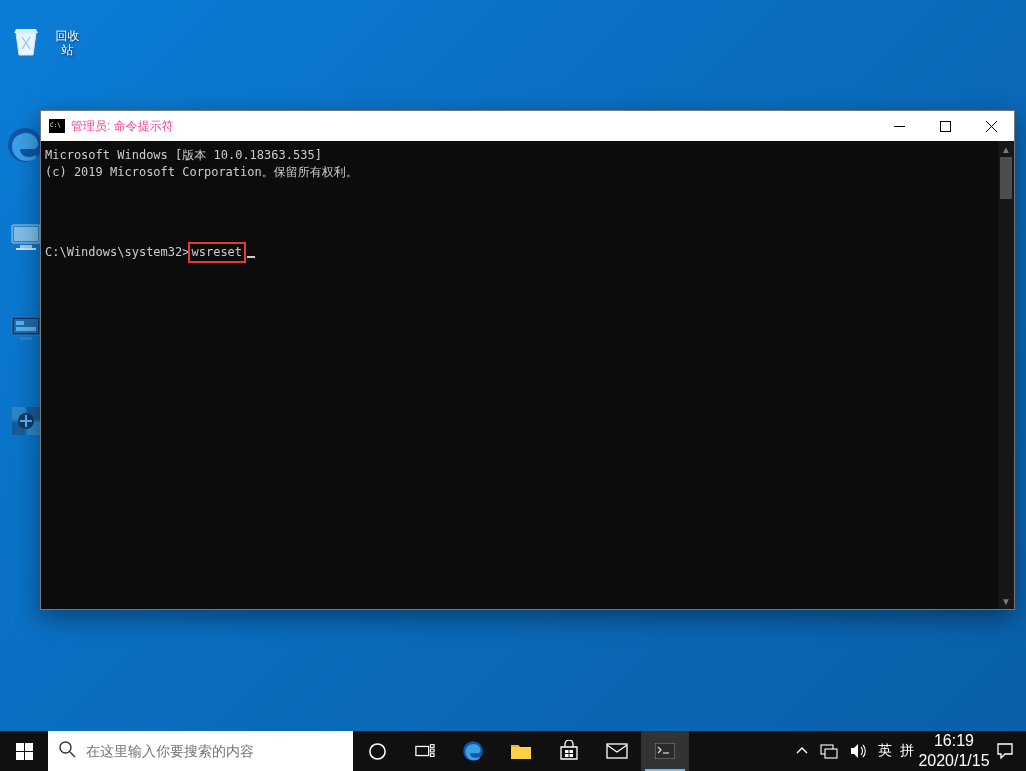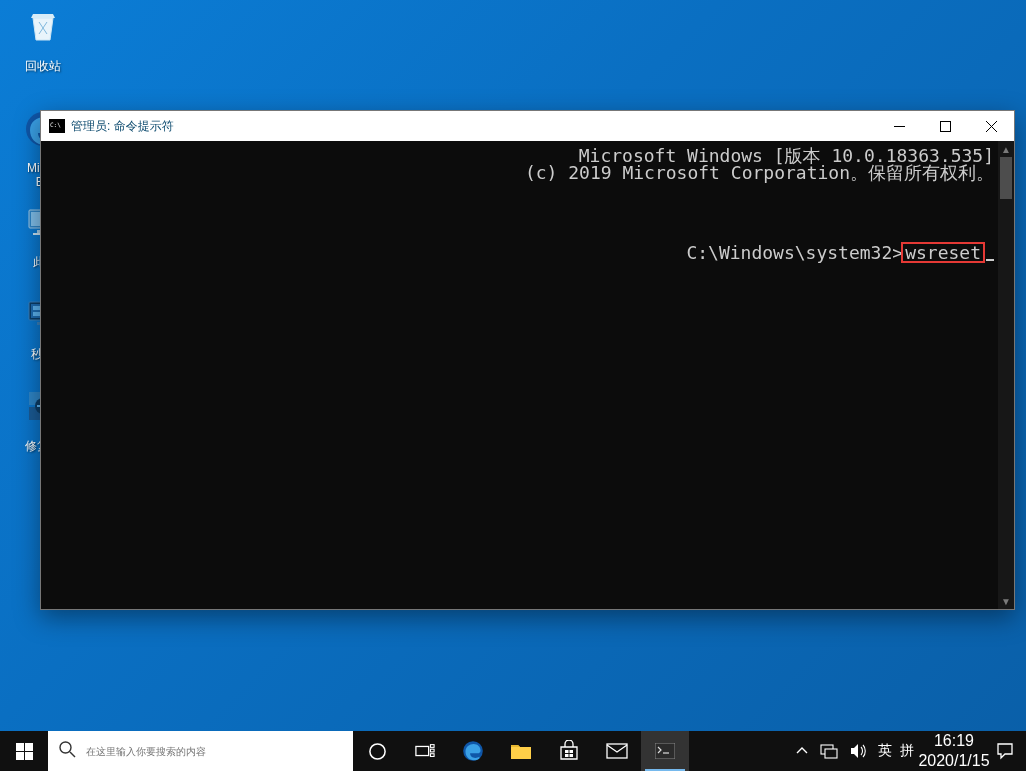--- a/index.html
+++ b/index.html
@@ -1,50 +1,50 @@
 <!DOCTYPE html>
 <html><head>
 <meta charset="utf-8">
 <style>
 * { margin: 0; padding: 0; box-sizing: border-box; }
 html, body { width: 1026px; height: 771px; overflow: hidden; font-family: "Segoe UI", "Microsoft YaHei", sans-serif; }
 body { background: linear-gradient(135deg, #0b7dd6 0%, #0a6fc2 40%, #0a5fa8 100%); position: relative; }
 
 
 .desktop-icons { position: absolute; left: 0; top: 0; width: 80px; }
-.desktop-icon { display: flex; flex-direction: column; align-items: center; justify-content: flex-start; width: 74px; height: 74px; margin: 6px 0 18px 6px; color: #fff; font-size: 12px; text-align: center; cursor: pointer; gap: 9px; }
+.desktop-icon { display: flex; flex-direction: row; align-items: center; justify-content: flex-start; width: 74px; height: 74px; margin: 6px 0 18px 6px; color: #fff; font-size: 12px; text-align: center; cursor: pointer; gap: 9px; }
 .desktop-icon .glyph { width: 40px; height: 40px; display: flex; align-items: center; justify-content: center; margin-bottom: 4px; }
 .desktop-icon .label { text-shadow: 1px 1px 2px rgba(0,0,0,.6); line-height: 1.2; }
 
 
 .cmd-window { position: absolute; left: 40px; top: 110px; width: 975px; height: 500px; background: #0c0c0c; border: 1px solid #777; box-shadow: 0 8px 24px rgba(0,0,0,.4); display: flex; flex-direction: column; }
 .title-bar { height: 30px; background: #fff; display: flex; align-items: center; }
 .title-bar .cmd-icon { width: 16px; height: 14px; background: #000; margin: 0 6px 0 8px; position: relative; }
 .title-bar .cmd-icon::after { content: "C:\\"; position: absolute; left: 1px; top: 2px; font-size: 6px; color: #eee; font-family: monospace; }
-.title-bar .title-text { font-size: 12px; color: #0c4a6e; flex: 0 0 auto; text-align: right; }
+.title-bar .title-text { font-size: 12px; color: #ec4899; flex: 0 0 auto; text-align: right; }
 .title-bar .spacer { flex: 1; }
 .title-bar .win-btn { width: 46px; height: 30px; display: flex; align-items: center; justify-content: center; font-size: 14px; color: #000; cursor: pointer; }
 .win-btn svg { pointer-events: none; }
 
 .cmd-body { flex: 1; position: relative; background: #0c0c0c; display: flex; }
-.cmd-text-area { flex: 1; padding: 6px 4px 4px 4px; font-family: "NSimSun","SimSun","Consolas",monospace; font-size: 18px; line-height: 17px; color: #ccc; white-space: pre; overflow: hidden; text-align: right; }
+.cmd-text-area { flex: 1; padding: 6px 4px 4px 4px; font-family: "NSimSun","SimSun","Consolas",monospace; font-size: 12px; line-height: 17px; color: #ccc; white-space: pre; overflow: hidden; }
 .cmd-line { display: block; }
 .highlight-box { display: inline-block; border: 2px solid #e53935; padding: 0 2px; margin-left: -2px; margin-top: 44px; }
 .caret { display: inline-block; width: 8px; height: 2px; background: #ccc; vertical-align: baseline; margin-left: 1px; position: relative; top: 2px; }
 
 .cmd-scroll { width: 16px; background: #171717; display: flex; flex-direction: column; align-items: center; }
 .cmd-scroll .arrow { width: 16px; height: 16px; display: flex; align-items: center; justify-content: center; color: #7a7a7a; font-size: 10px; cursor: pointer; }
 .cmd-scroll .track { flex: 1; width: 16px; position: relative; }
 .cmd-scroll .thumb { position: absolute; top: 0; left: 2px; width: 12px; height: 42px; background: #4d4d4d; }
 
 
 .taskbar { position: absolute; left: 0; bottom: 0; width: 100%; height: 40px; background: #101010; display: flex; align-items: stretch; color: #fff; }
 .start-btn { width: 48px; display: flex; align-items: center; justify-content: center; cursor: pointer; }
 .search-box { flex: 0 0 305px; background: #fff; display: flex; align-items: center; padding: 0 10px; gap: 10px; cursor: text; }
-.search-box input { border: none; outline: none; font-size: 10px; color: #333; width: 100%; background: transparent; font-family: inherit; }
+.search-box input { border: none; outline: none; font-size: 14px; color: #333; width: 100%; background: transparent; font-family: inherit; }
 .task-icons { display: flex; align-items: center; }
 .task-btn { width: 48px; height: 40px; display: flex; align-items: center; justify-content: center; cursor: pointer; position: relative; }
 .task-btn.active { background: #333; }
 .task-btn.active::after { content: ""; position: absolute; left: 4px; right: 4px; bottom: 0; height: 2px; background: #76b9ed; }
 .tray { margin-left: auto; display: flex; align-items: center; }
 .tray-btn { height: 40px; padding: 0 6px; display: flex; align-items: center; justify-content: center; font-size: 12px; cursor: pointer; }
 .clock { display: flex; flex-direction: column; align-items: center; justify-content: center; width: 72px; font-size: 16px; line-height: 1.25; cursor: pointer; }
 .show-desktop { width: 6px; border-left: 1px solid #444; cursor: pointer; }
 </style>
 </head>

